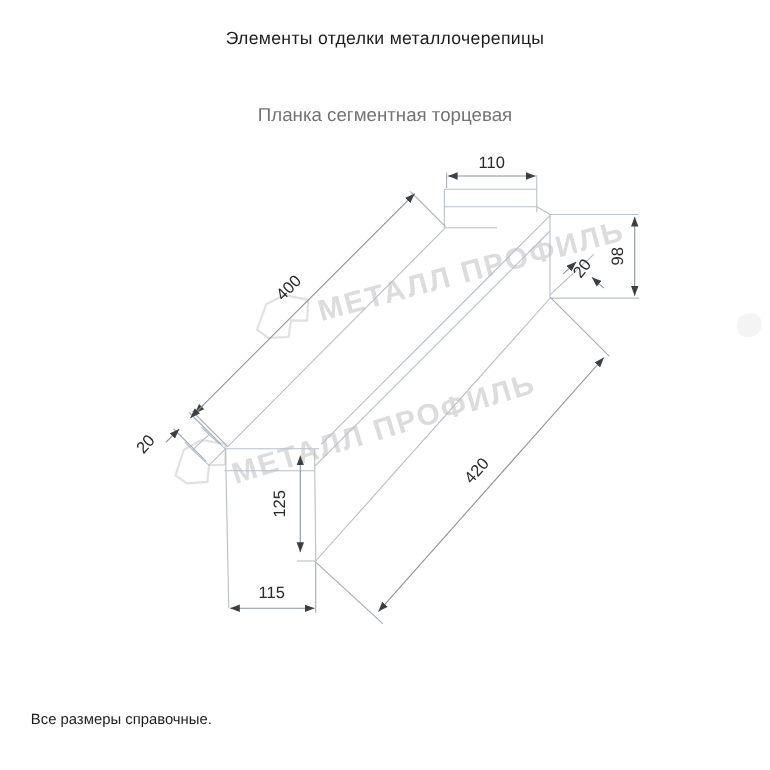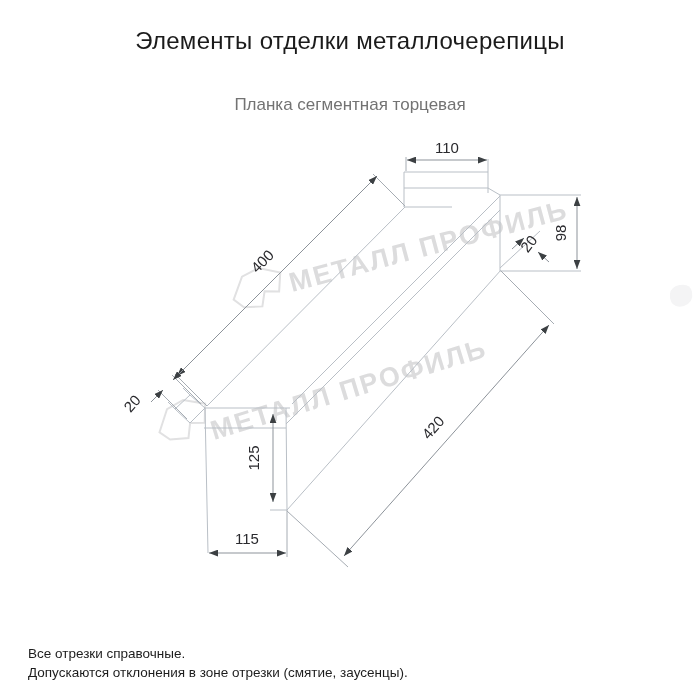--- a/index.html
+++ b/index.html
@@ -3,21 +3,21 @@
 <meta charset="utf-8">
 <style>
   html,body{margin:0;padding:0;}
   body{
     width:700px;height:700px;position:relative;background:#ffffff;
     font-family:"Liberation Sans", sans-serif;overflow:hidden;
   }
   .abs{position:absolute;}
   .page-title{
     left:0;top:27px;width:700px;text-align:center;
-    font-size:24px;letter-spacing:.3px;color:#1b1b1b;
+    font-size:16px;letter-spacing:.3px;color:#1b1b1b;
   }
   .subtitle{
     left:0;top:94px;width:700px;text-align:center;
     font-size:17px;line-height:21px;color:#737373;
   }
   .notes{
     left:28px;top:644px;width:640px;text-align:left;
     font-size:13.5px;line-height:19px;color:#1d1d1d;
   }
   svg{position:absolute;left:0;top:0;}
@@ -136,15 +136,14 @@
     <text class="dimtext" x="259" y="458" text-anchor="middle" transform="rotate(-90 259 458)">125</text>
   </g>
 
   <g>
     <path class="dim" d="M209,553 L286,553" marker-start="url(#arr)" marker-end="url(#arr)"></path>
     <text class="dimtext" x="247" y="544" text-anchor="middle">115</text>
   </g>
 </svg>
 
 <div class="abs notes">
-  <div>Все отрезки справочные.</div>
-  <div>Допускаются отклонения в зоне отрезки (смятие, заусенцы).</div>
+  <div>Все размеры справочные.</div>
 </div>
 
 </body></html>

